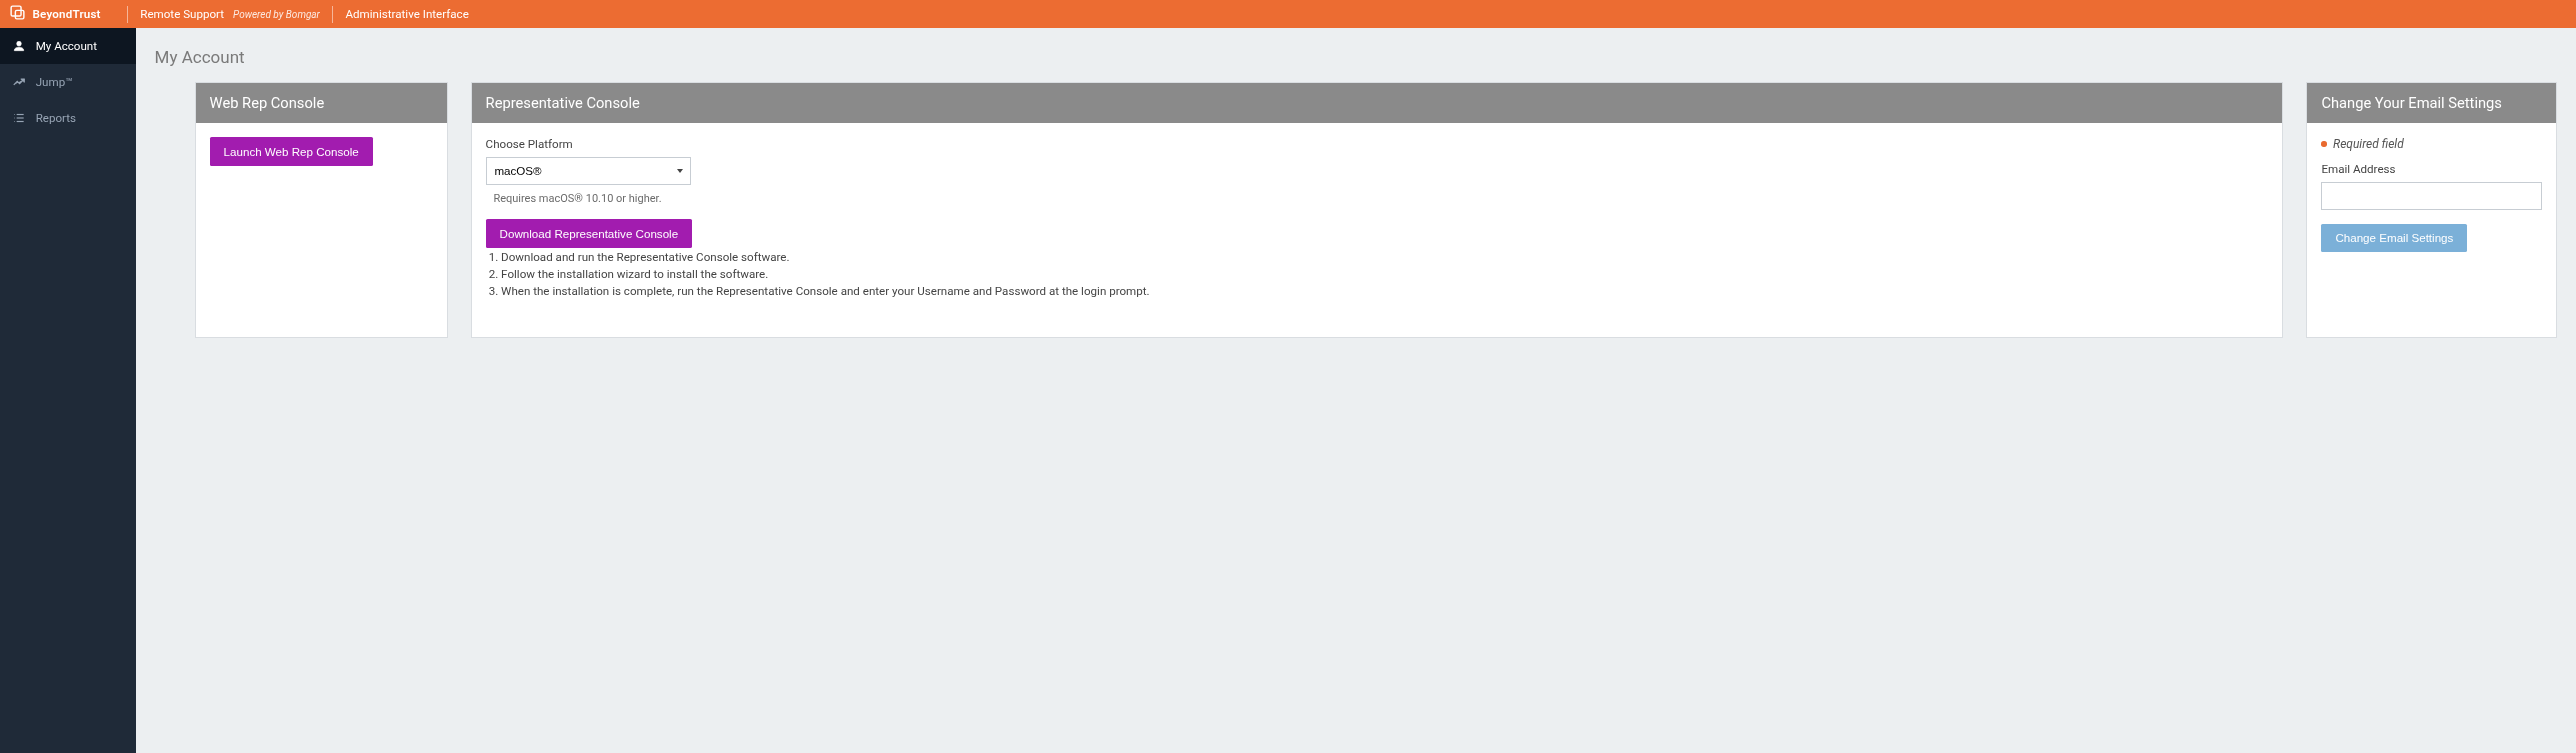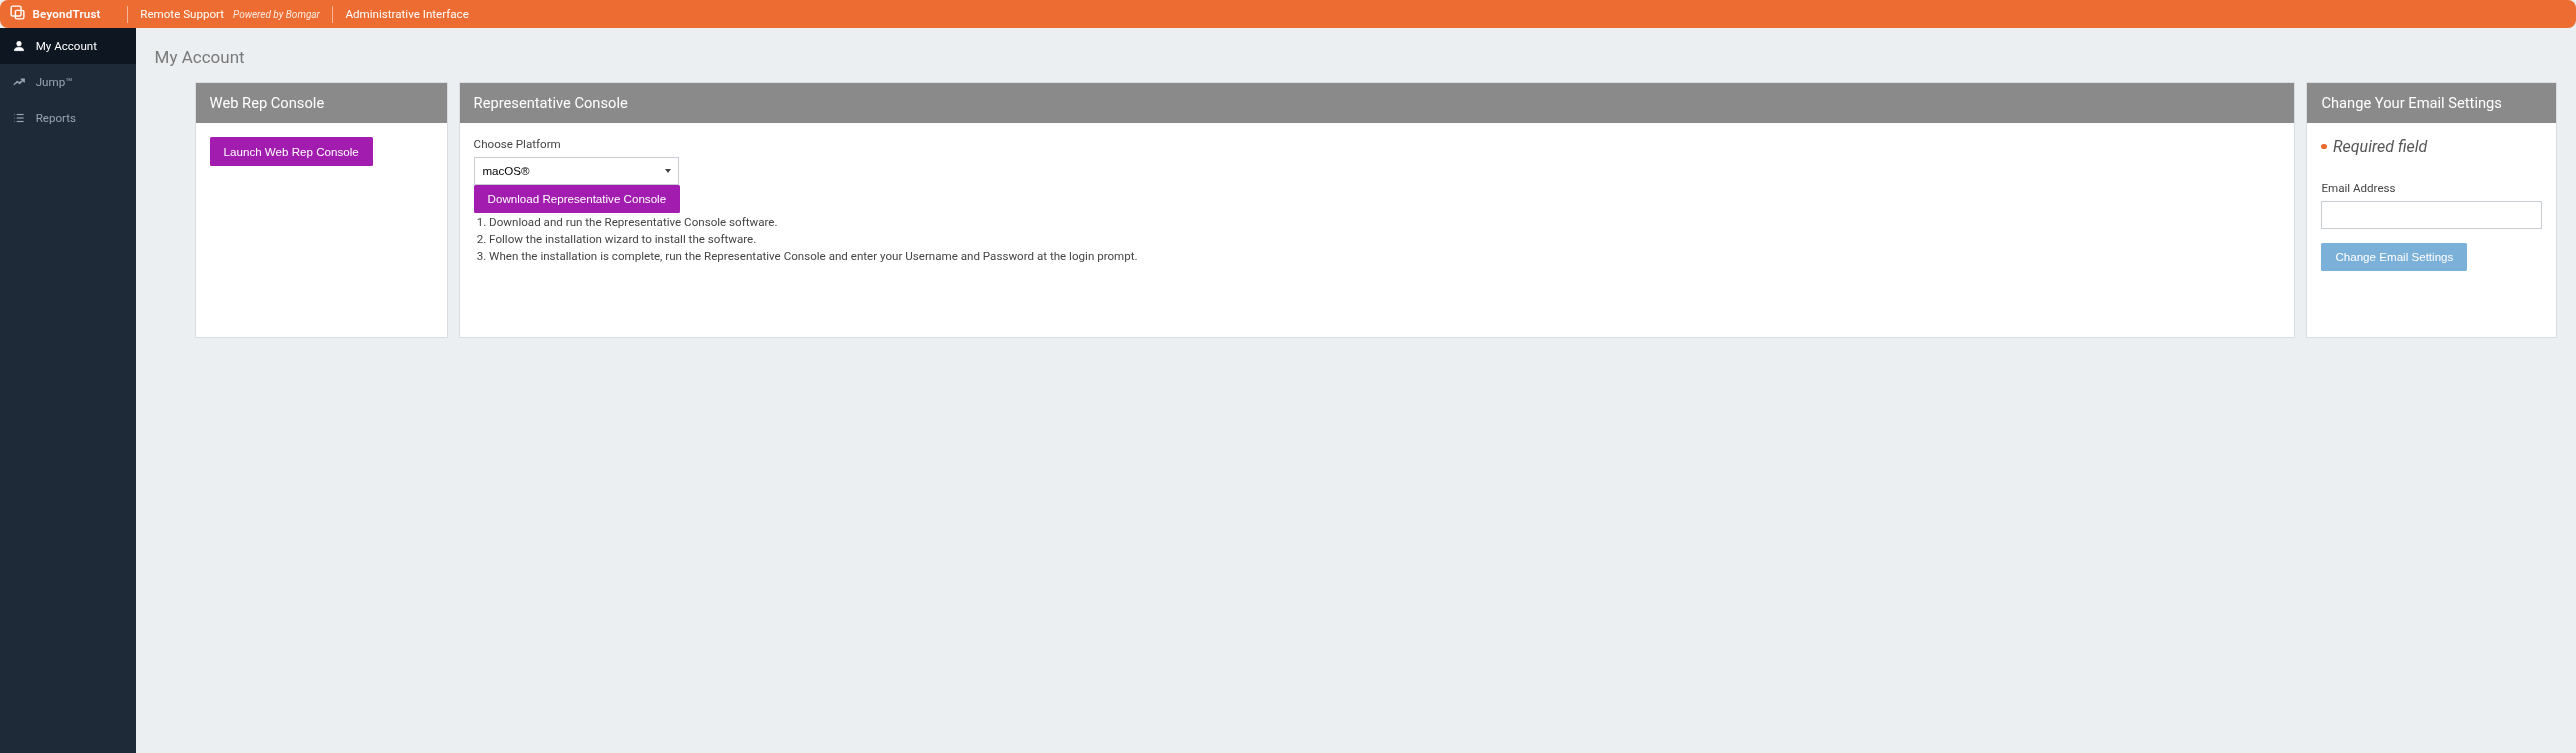--- a/index.html
+++ b/index.html
@@ -8,21 +8,20 @@
 
   
   .topbar {
     background: #ec6c32;
     color: #fff;
     height: 28px;
     display: flex;
     align-items: center;
     padding: 0 9.3px;
     font-size: 11.6px;
-    border-radius: 8px;
   }
   .brand {
     display: flex;
     align-items: center;
     gap: 6.2px;
     padding-right: 14px;
   }
   .brand-name { font-weight: 600; letter-spacing: 0.2px; }
   .topbar-sep { width: 0.8px; height: 17px; background: rgba(255,255,255,0.5); margin: 0 12.4px; }
   .topbar-item { display: flex; align-items: center; gap: 9px; }
@@ -51,21 +50,21 @@
     background: #0d1621;
     color: #ffffff;
   }
   .side-item .icon { width: 14px; height: 14px; display: inline-flex; align-items: center; justify-content: center; }
   .side-item svg { width: 14px; height: 14px; fill: currentColor; stroke: currentColor; }
 
   
   .content { flex: 1; padding: 18.6px; }
   .page-title { color: #7a7a7a; font-size: 17px; font-weight: 400; margin-bottom: 15.5px; }
 
-  .cards { display: flex; gap: 11px; align-items: flex-end; padding-left: 40px; }
+  .cards { display: flex; gap: 23px; align-items: flex-end; padding-left: 40px; }
   .card {
     background: #ffffff;
     border: 0.8px solid #d9dde1;
     display: flex;
     flex-direction: column;
     min-height: 256px;
   }
   .card-header {
     background: #8a8a8a;
     color: #fff;
@@ -117,21 +116,21 @@
     border-left: 3.9px solid transparent;
     border-right: 3.9px solid transparent;
     border-top: 4.7px solid #444;
   }
   .help-text { color: #6b6b6b; font-size: 11px; margin: 7.8px 0 14px 7.8px; }
 
   .intro { margin: 14px 0 7.8px 0; }
   ol.steps { margin-left: 15.5px; }
   ol.steps li { margin: 1.6px 0; line-height: 1.35; }
 
-  .req-row { display: flex; align-items: center; gap: 6.2px; margin-bottom: 25px; font-size: 16px; }
+  .req-row { display: flex; align-items: center; gap: 6.2px; margin-bottom: 11px; font-size: 12px; }
   .req-dot { width: 5.4px; height: 5.4px; background: #e96a2f; border-radius: 50%; display:inline-block; }
   .req-text { font-style: italic; color: #555; }
 
   .text-input {
     width: 100%;
     border: 0.8px solid #c7cdd3;
     padding: 6.2px 7.8px;
     font-size: 11.6px;
     background:#fff;
   }
@@ -209,20 +208,21 @@
       </section>
 
       <section class="card rep-console">
         <div class="card-header">Representative Console</div>
         <div class="card-body">
           <label class="form-label">Choose Platform</label>
           <div class="select-wrap">
             <input class="select" readonly="" value="macOS®" style="">
             <span class="select-caret"></span>
           </div>
+          <div class="help-text">Requires macOS® 10.10 or higher.</div>
           <button class="btn">Download Representative Console</button>
           <ol class="steps">
             <li>Download and run the Representative Console software.</li>
             <li>Follow the installation wizard to install the software.</li>
             <li>When the installation is complete, run the Representative Console and enter your Username and Password at the login prompt.</li>
           </ol>
         </div>
       </section>
 
       <section class="card email">

